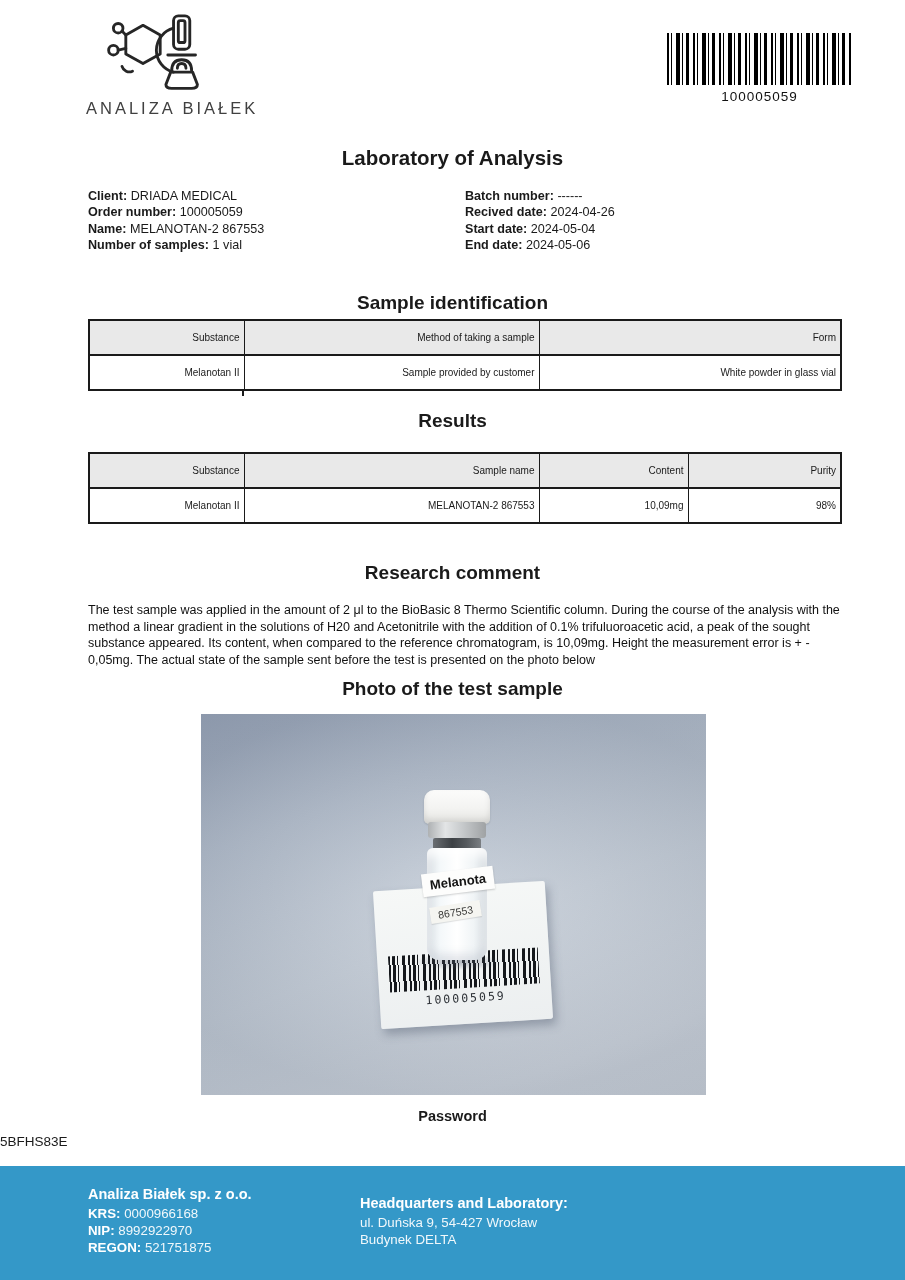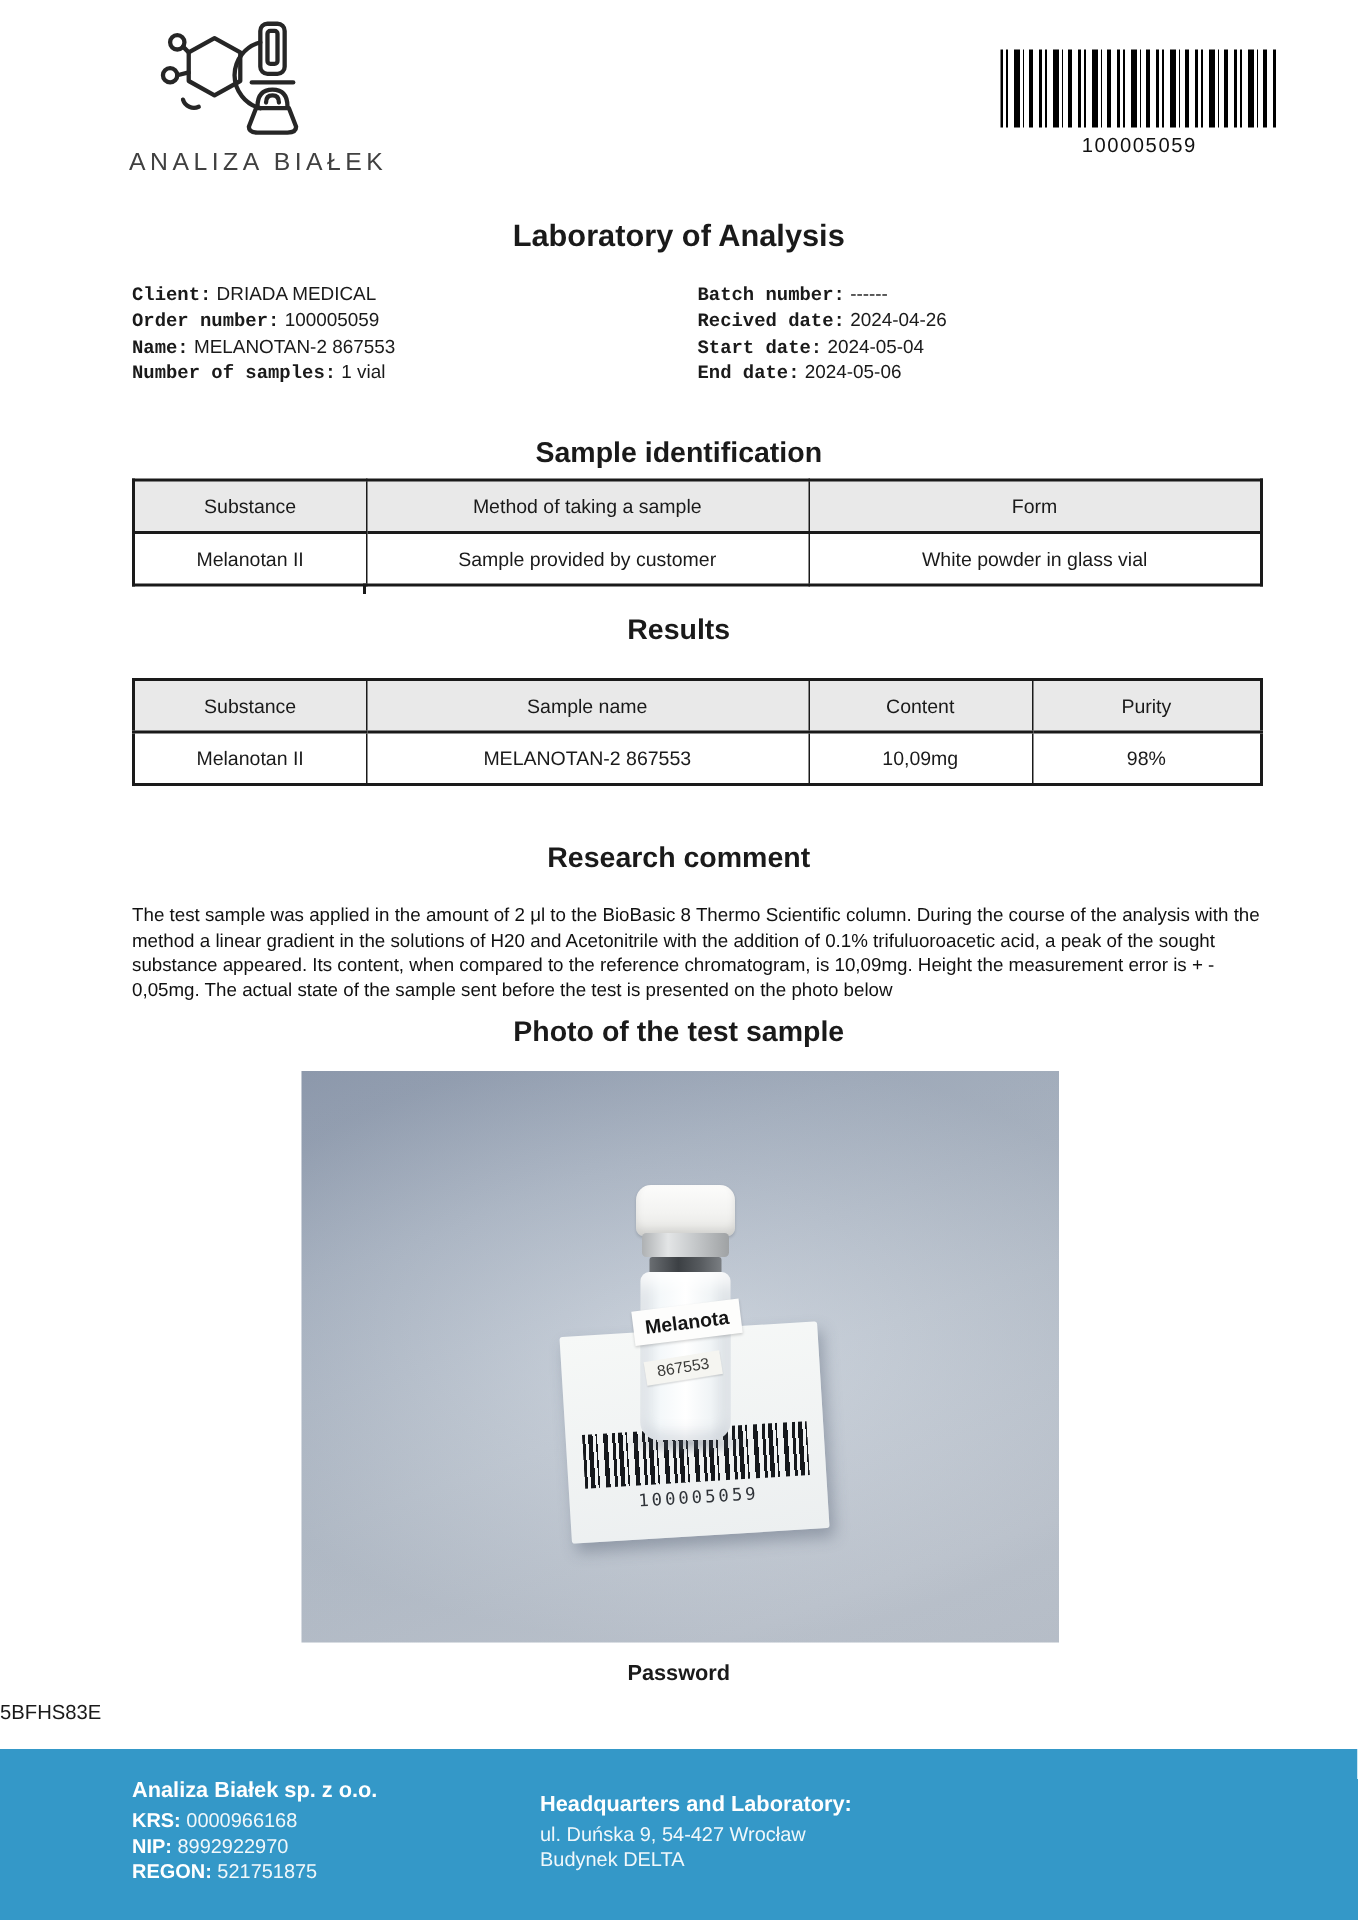--- a/index.html
+++ b/index.html
@@ -31,24 +31,24 @@
       #000 19px,#000 22px,#fff 22px,#fff 26px);
   }
   .barcode-num{margin-top:4px;font-size:13.5px;letter-spacing:1px;color:#111;}
   
   .doc-title{position:absolute;left:0;top:146px;width:100%;text-align:center;font-size:20.5px;font-weight:bold;}
   .section-heading{position:absolute;left:0;width:100%;text-align:center;font-size:19px;font-weight:bold;}
   
   .info-col{position:absolute;top:188px;font-size:12.6px;line-height:16.4px;}
   .info-col.left{left:88px;}
   .info-col.right{left:465px;}
-  .info-col b{font-weight:bold;font-family:Liberation Mono, monospace;}
+  .info-col b{font-weight:bold;}
   
   .doc-table{position:absolute;left:88px;border-collapse:collapse;table-layout:fixed;border:2px solid var(--ink);}
-  .doc-table td{border:1.5px solid var(--ink);text-align:center;font-size:13px;height:35px;padding:2px 4px;}
+  .doc-table td{border:1.5px solid var(--ink);text-align:right;font-size:10px;height:35px;padding:2px 4px;}
   .doc-table thead td{background:var(--table-head-bg);border-bottom-width:2px;}
   .t1 .c1{width:155px;} .t1 .c2{width:295px;} .t1 .c3{width:302px;}
   .t2 .c1{width:155px;} .t2 .c2{width:295px;} .t2 .c3{width:149px;} .t2 .c4{width:153px;}
   .table-tick{position:absolute;left:242px;top:389px;width:2px;height:7px;background:var(--ink);}
   
   .comment-text{position:absolute;left:88px;top:602px;width:766px;font-size:12.5px;line-height:16.5px;color:#111;}
   
   .photo{
     position:absolute;left:201px;top:714px;width:505px;height:381px;overflow:hidden;
     background-image:

